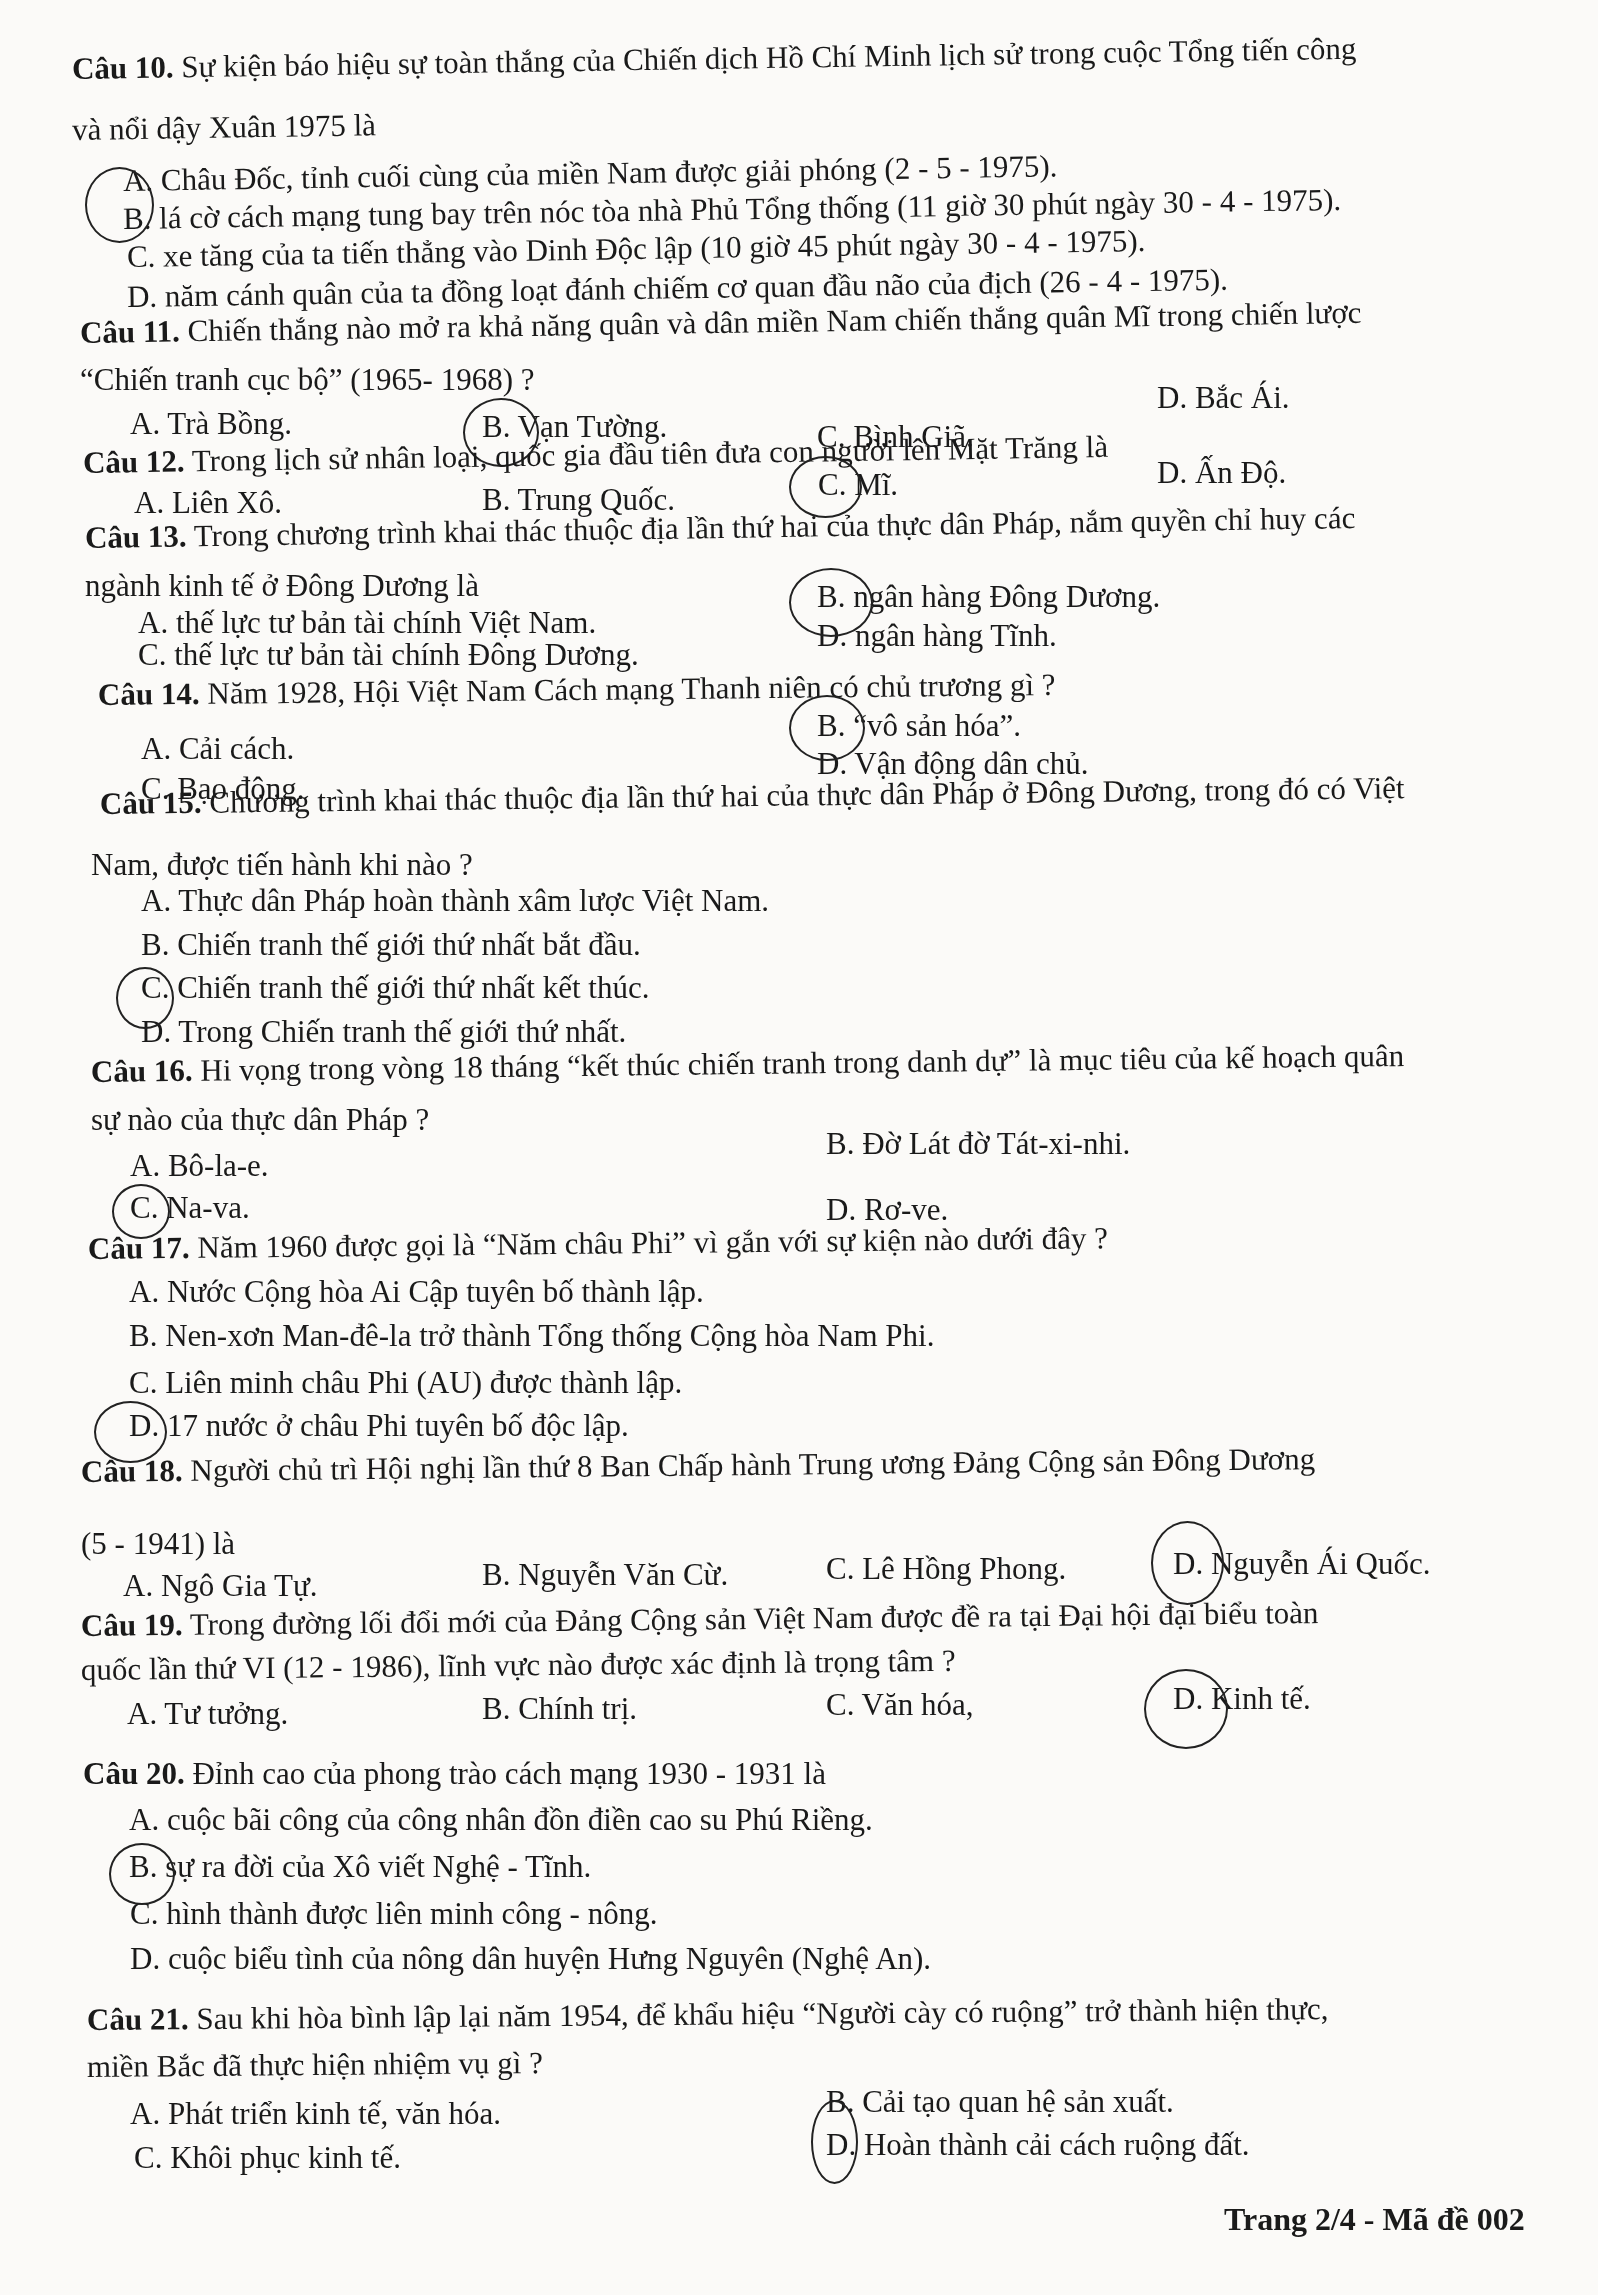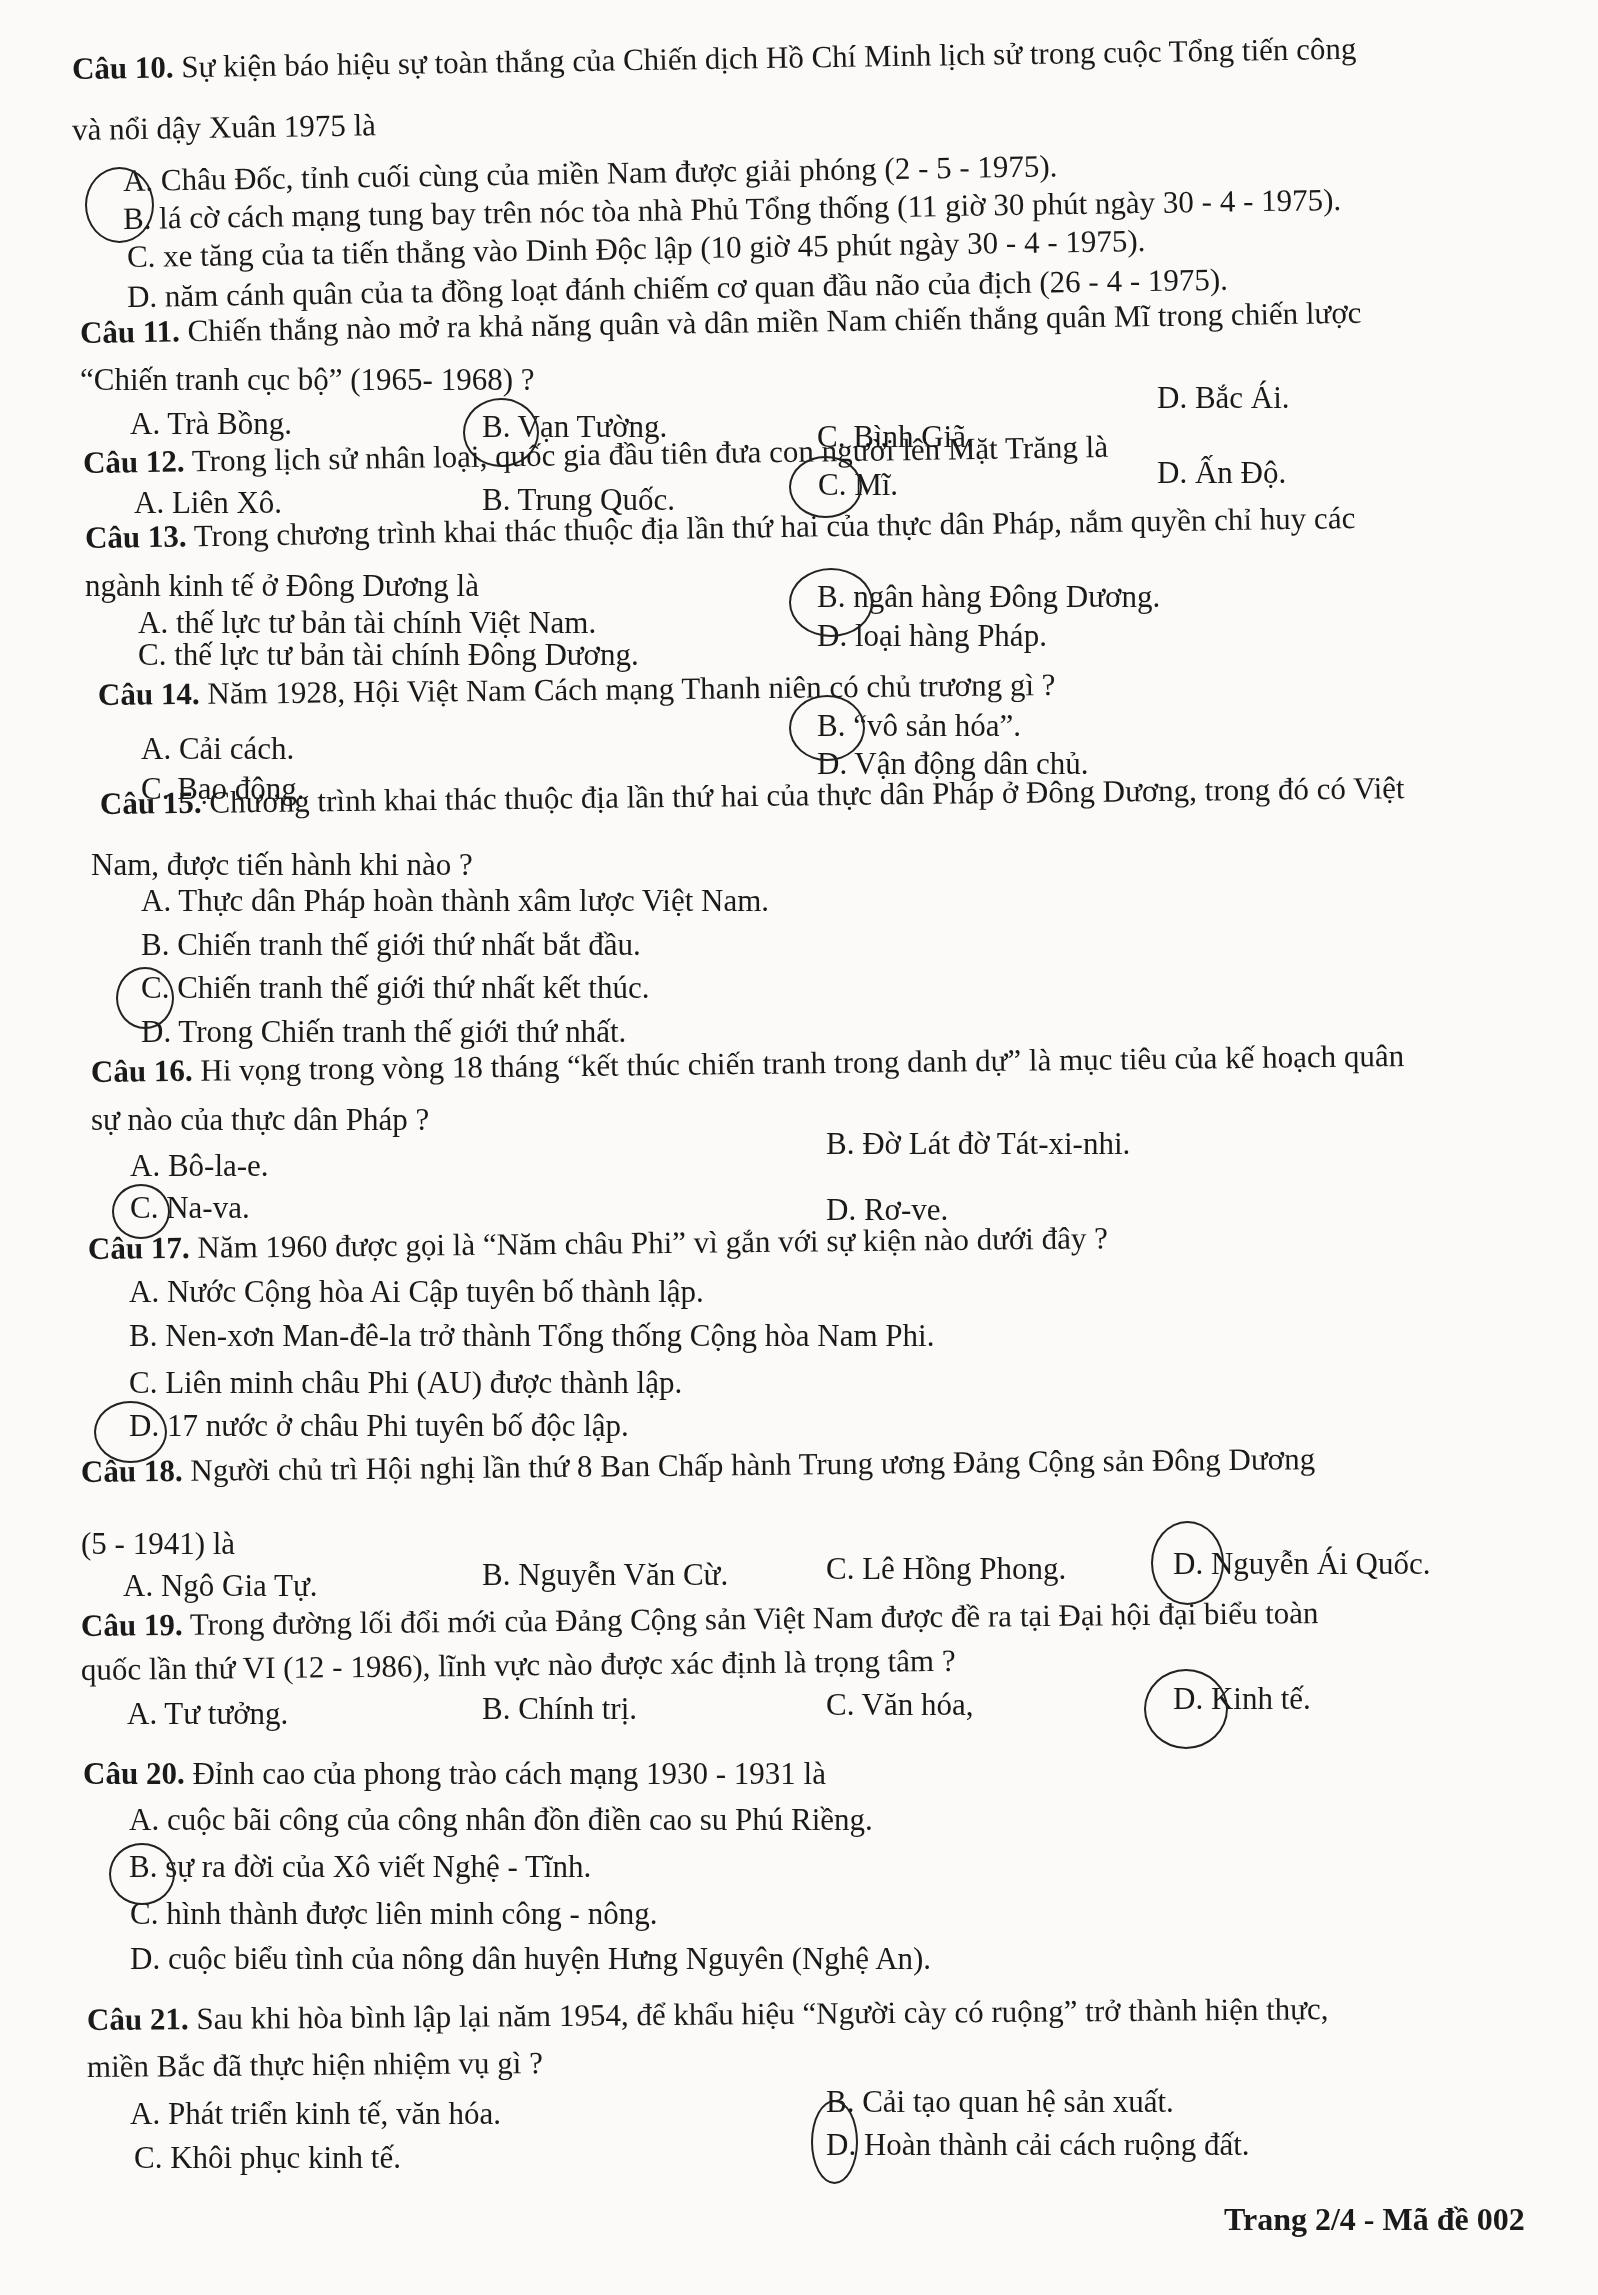--- a/index.html
+++ b/index.html
@@ -56,21 +56,21 @@
     <div class="ln opt" style="left:1157px;top:455px;text-align:center;">D. Ấn Độ.</div>
     <div class="circle" style="left:789px;top:456px;width:69px;height:58px;"></div>
   </div>
 
   <div>
     <div class="ln" style="left:85px;top:520px;transform:rotate(-0.9deg);"><span class="qn">Câu 13.</span><span> Trong chương trình khai thác thuộc địa lần thứ hai của thực dân Pháp, nắm quyền chỉ huy các</span></div>
     <div class="ln" style="left:85px;top:568px;">ngành kinh tế ở Đông Dương là</div>
     <div class="ln opt" style="left:138px;top:605px;">A. thế lực tư bản tài chính Việt Nam.</div>
     <div class="ln opt" style="left:817px;top:579px;">B. ngân hàng Đông Dương.</div>
     <div class="ln opt" style="left:138px;top:637px;">C. thế lực tư bản tài chính Đông Dương.</div>
-    <div class="ln opt" style="left:817px;top:618px;">D. loại hàng Pháp.</div>
+    <div class="ln opt" style="left:817px;top:618px;">D. ngân hàng Tĩnh.</div>
     <div class="circle" style="left:789px;top:568px;width:80px;height:65px;"></div>
   </div>
 
   <div>
     <div class="ln" style="left:98px;top:677px;transform:rotate(-0.6deg);"><span class="qn">Câu 14.</span><span> Năm 1928, Hội Việt Nam Cách mạng Thanh niên có chủ trương gì ?</span></div>
     <div class="ln opt" style="left:141px;top:731px;">A. Cải cách.</div>
     <div class="ln opt" style="left:817px;top:708px;">B. “vô sản hóa”.</div>
     <div class="ln opt" style="left:141px;top:771px;">C. Bạo động.</div>
     <div class="ln opt" style="left:817px;top:746px;">D. Vận động dân chủ.</div>
     <div class="circle" style="left:789px;top:695px;width:72px;height:62px;"></div>

